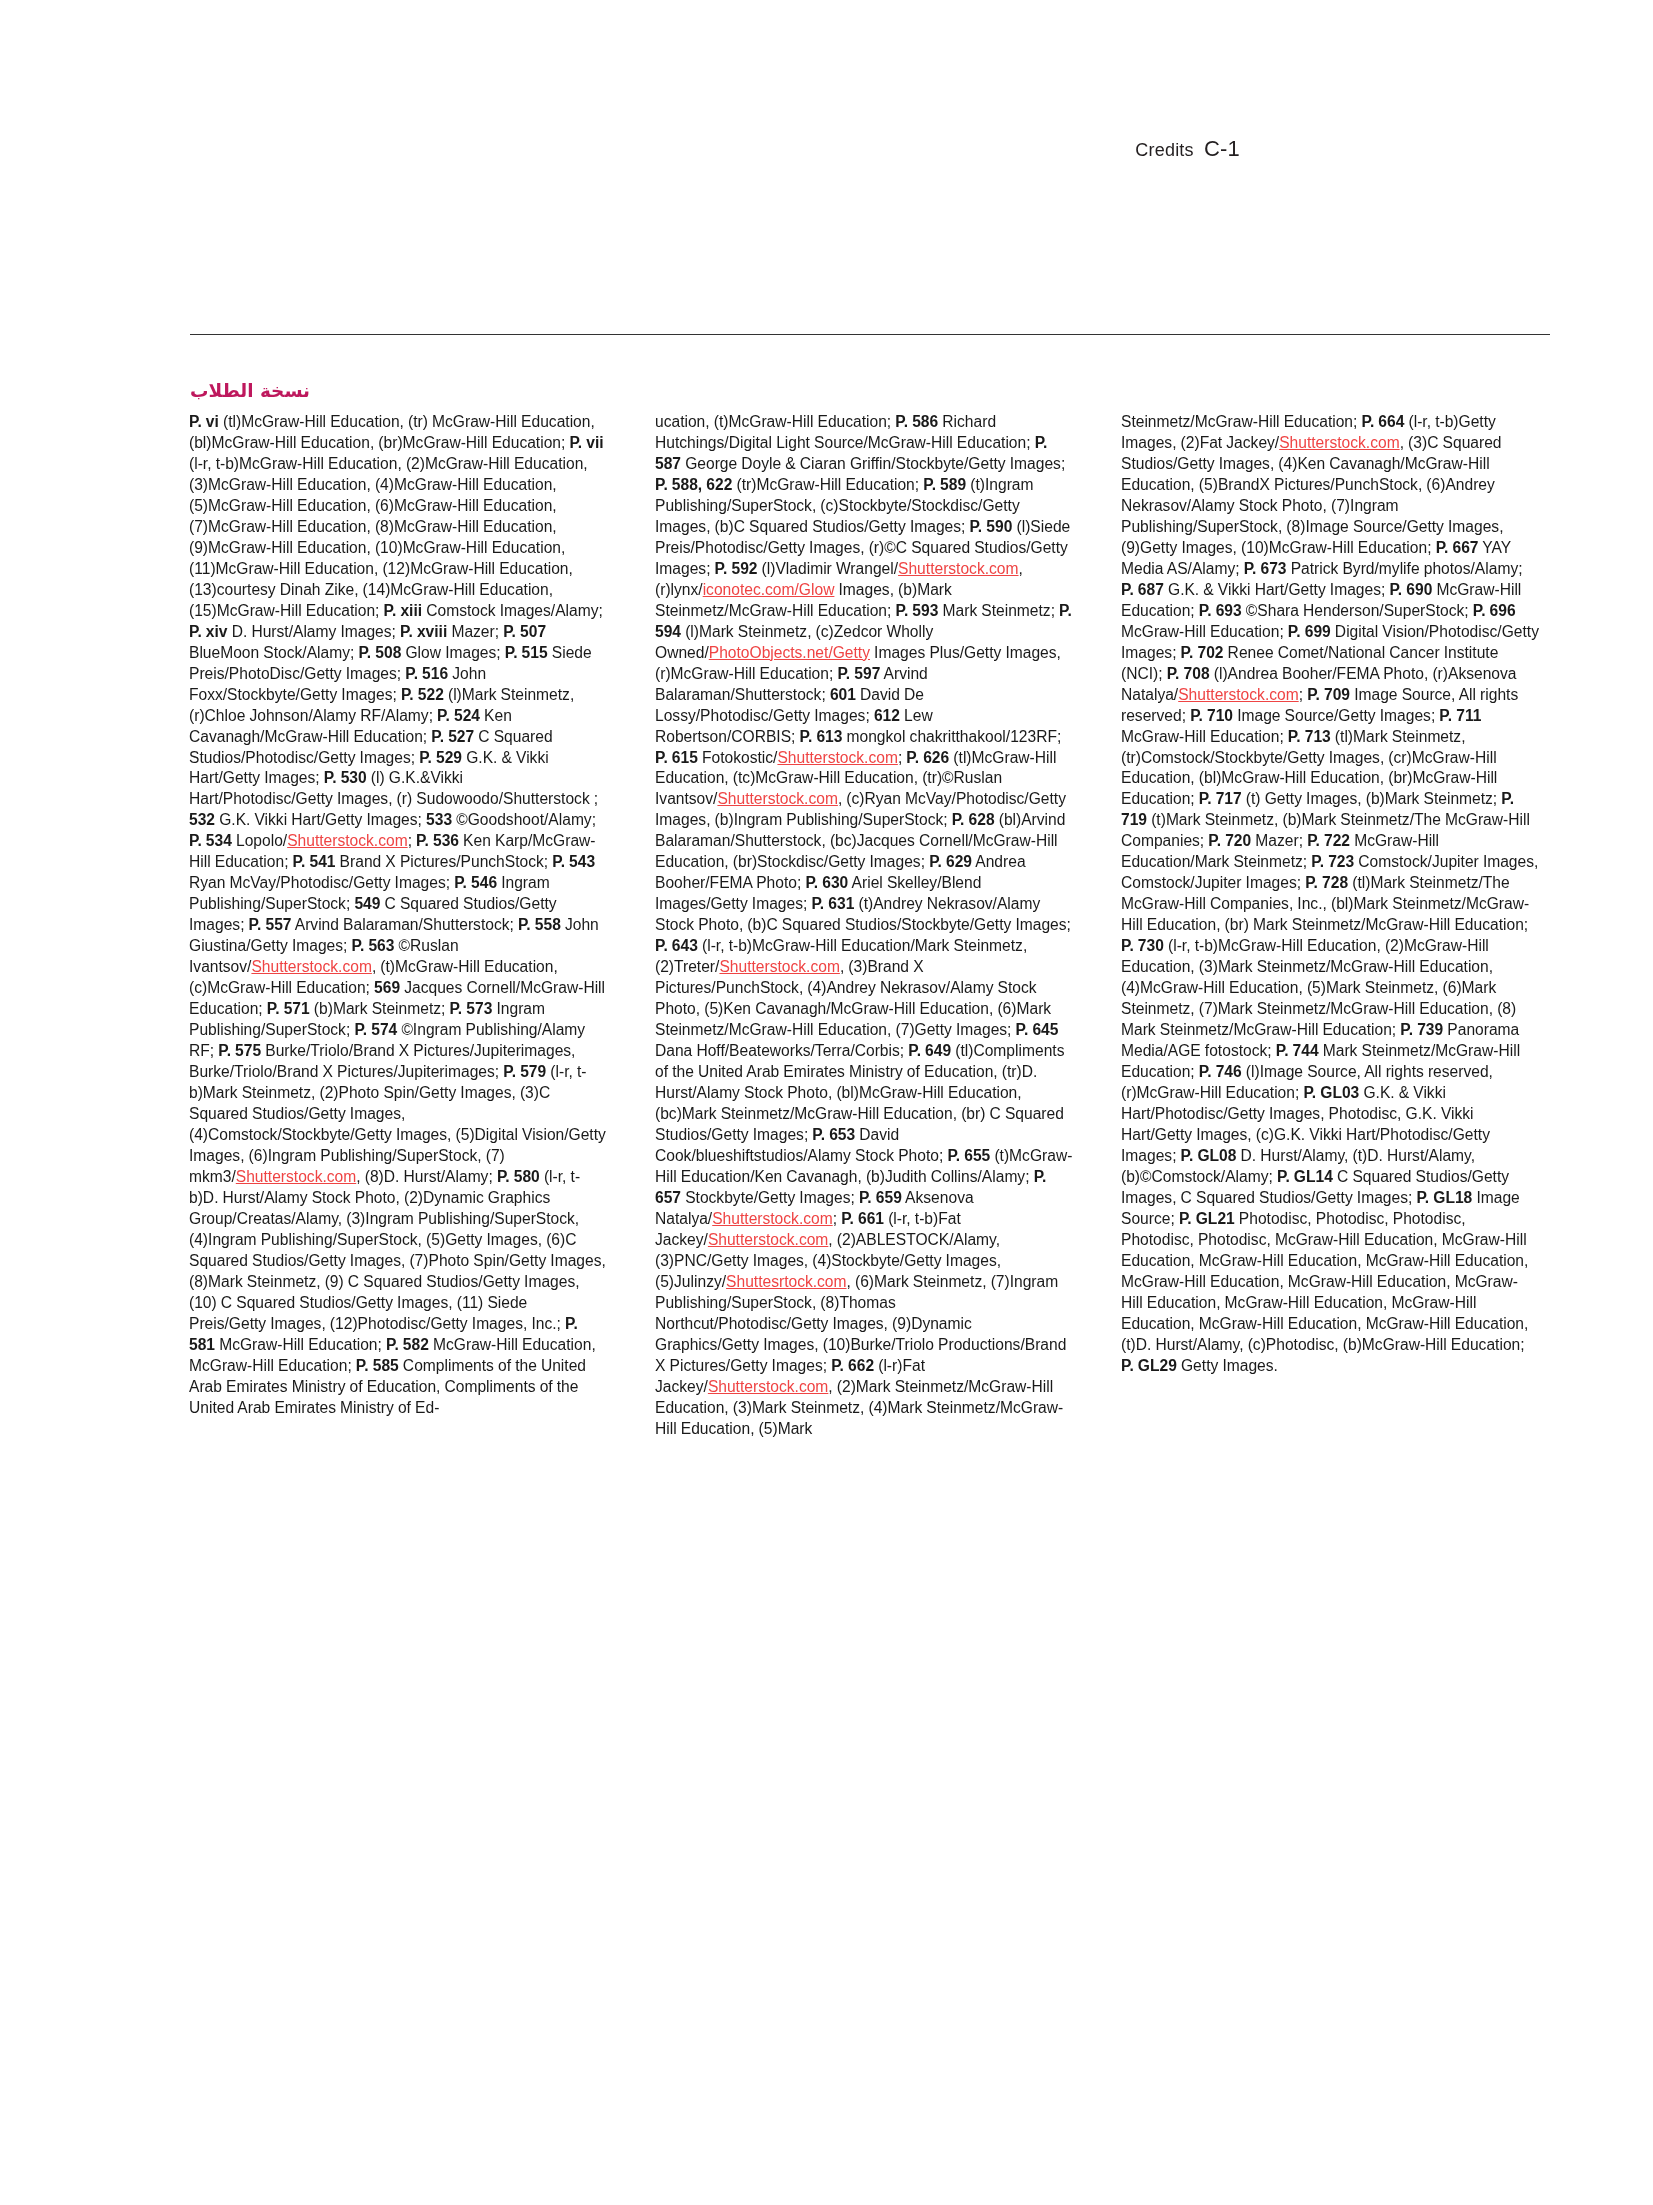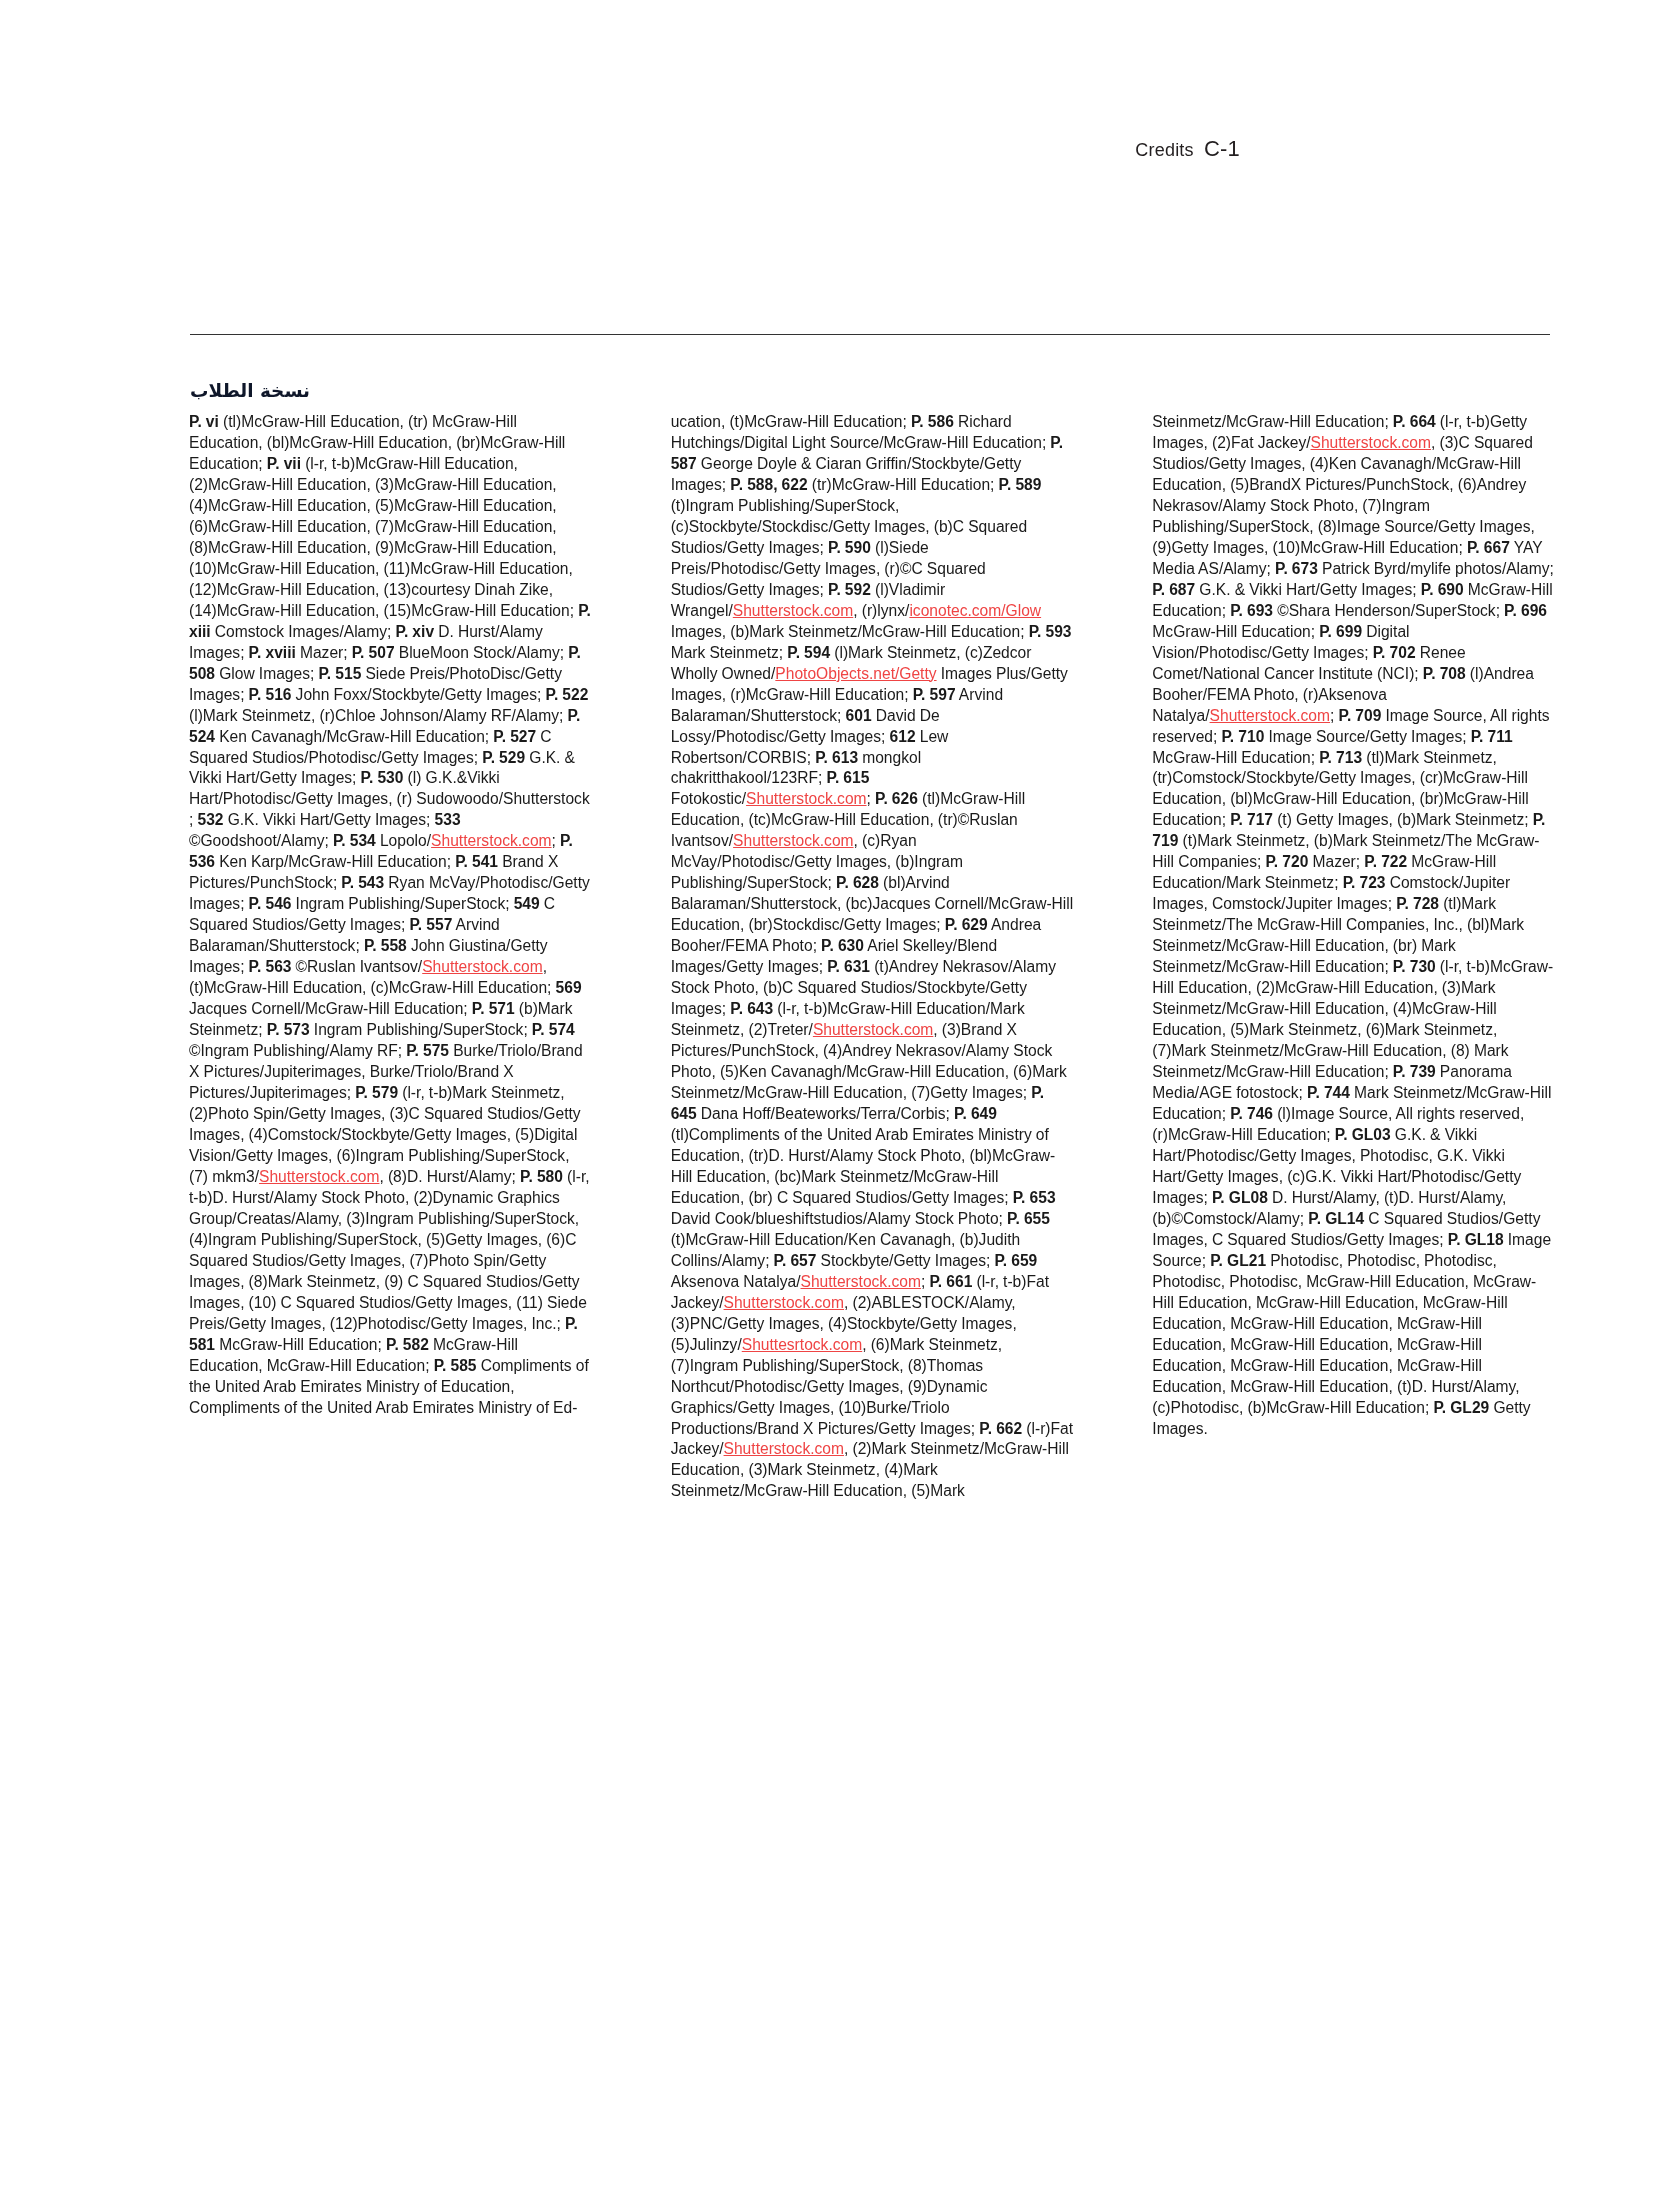--- a/index.html
+++ b/index.html
@@ -64,30 +64,30 @@
   .subtitle {
     position: absolute;
     left: 190px;
     top: 380px;
     width: 343px;
     text-align: left;
     direction: rtl;
     font-family: "DejaVu Sans", sans-serif;
     font-size: 18.4px;
     font-weight: 700;
-    color: #0f172a;
+    color: #be185d;
   }
   
   .columns {
     position: absolute;
     left: 189px;
     top: 412px;
     width: 1366px;
     display: flex;
-    gap: 79px;
+    gap: 48px;
   }
   .col {
     width: 418px;
     font-size: 15.6px;
     line-height: 1.345;
     color: #1a1a1a;
     text-align: left;
     word-spacing: -0.2px;
   }
   .col p {

